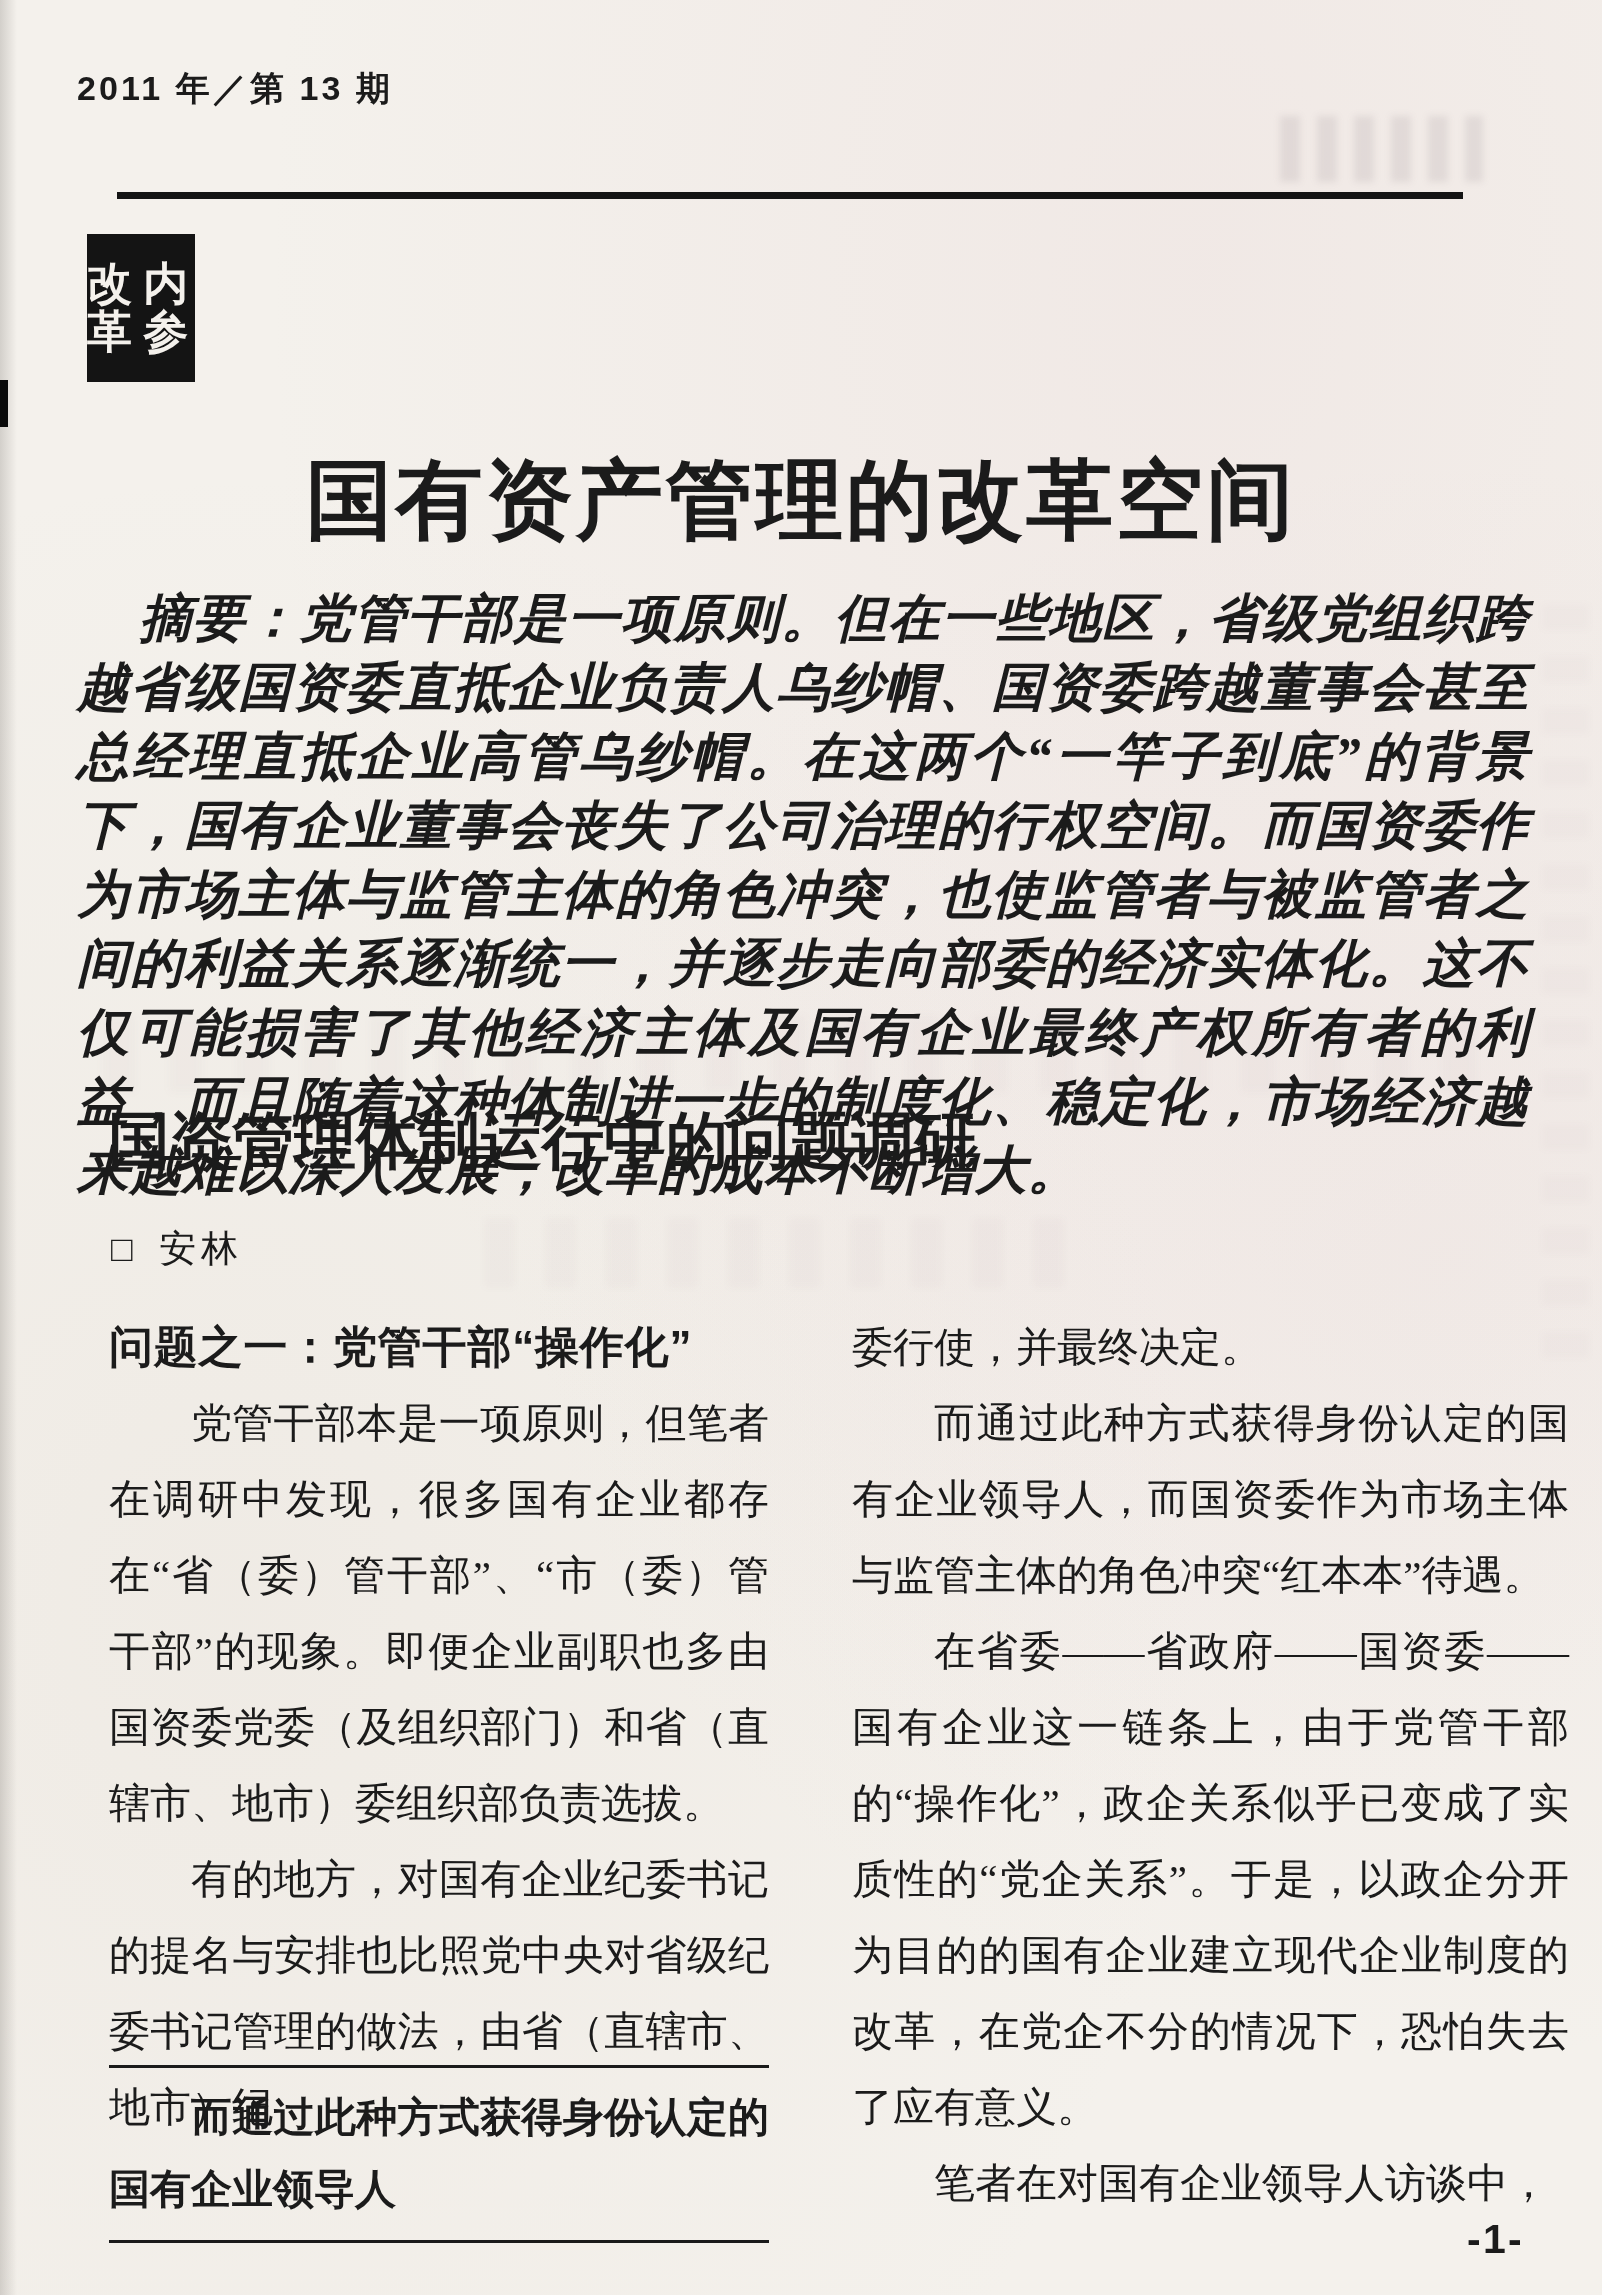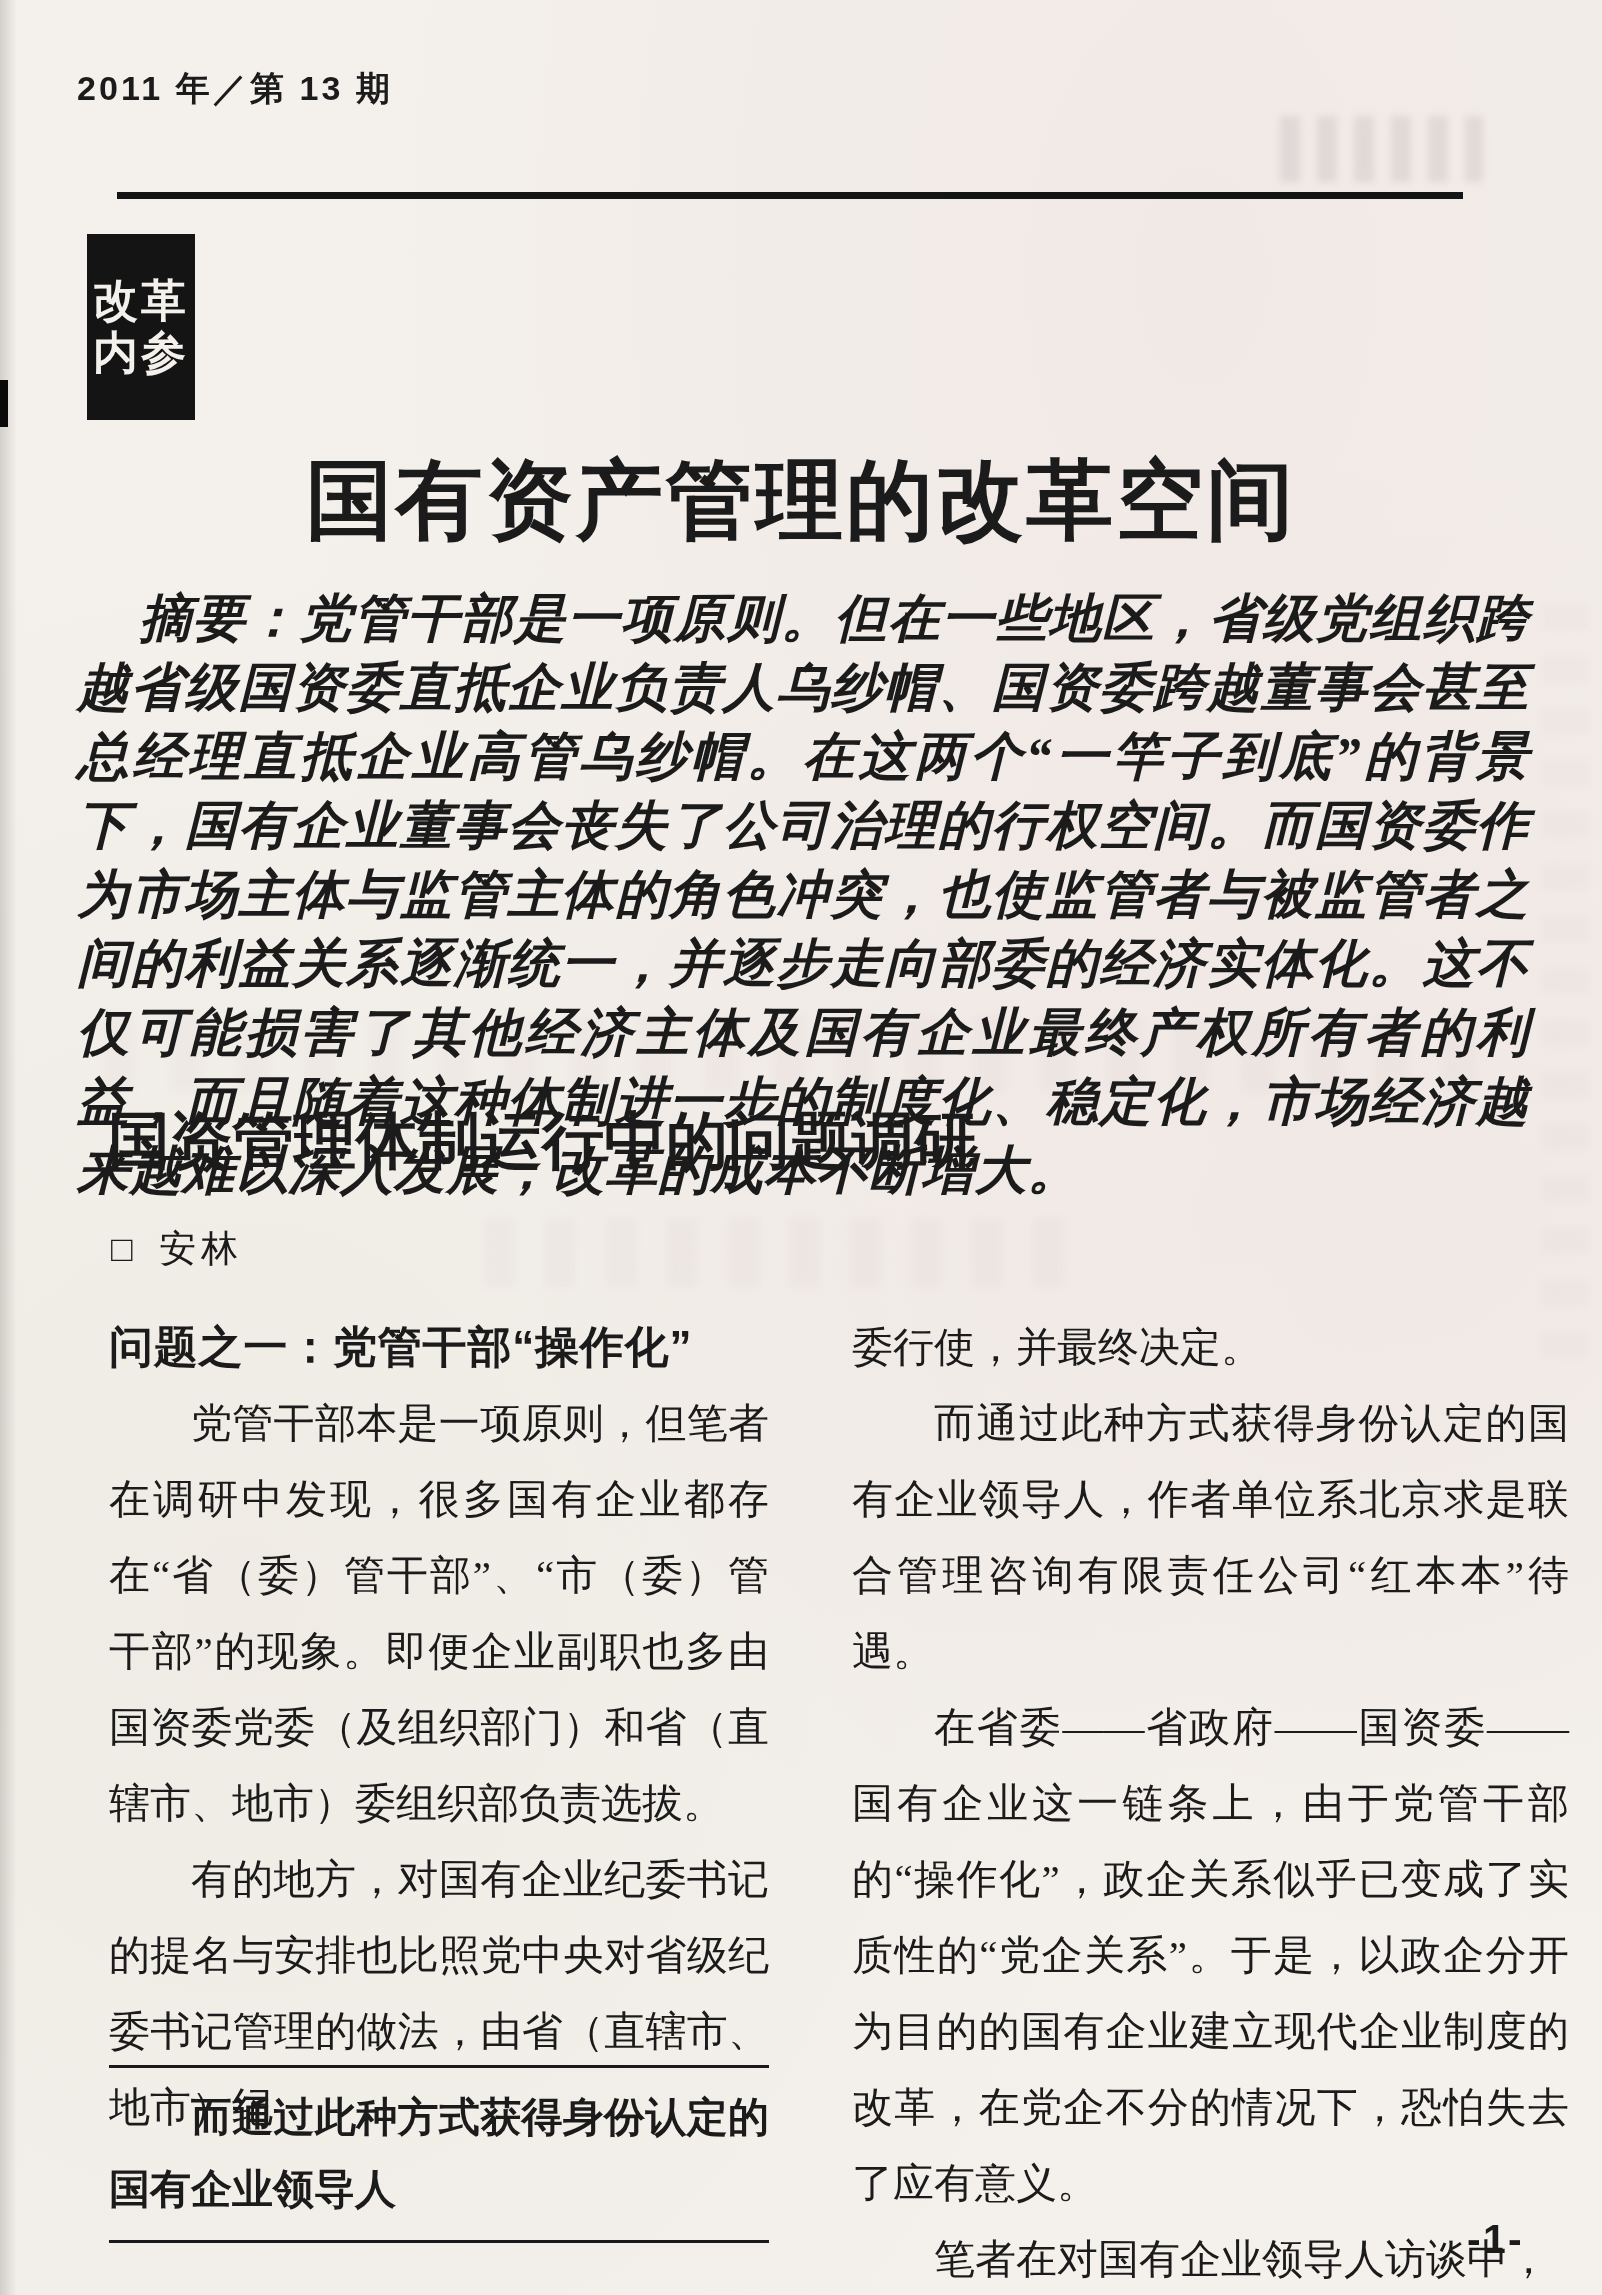--- a/index.html
+++ b/index.html
@@ -31,23 +31,23 @@
     background:repeating-linear-gradient(0deg,rgba(140,115,125,.12) 0 26.5px,transparent 26.5px 52px);}
 
   .issue-line{
     position:absolute;left:77px;top:66px;
     font-family:"Liberation Sans","DejaVu Sans",sans-serif;
     font-size:34px;font-weight:600;letter-spacing:3.1px;
   }
   .top-rule{position:absolute;left:117px;top:192px;width:1346px;height:7px;background:#141414;}
 
   .logo-box{
-    position:absolute;left:87px;top:234px;width:108px;height:186px;
+    position:absolute;left:87px;top:234px;width:108px;height:148px;
     background:#141414;color:#f4f1ec;
-    display:flex;flex-direction:column;justify-content:center;align-items:center;gap:4.7px;
+    display:flex;flex-direction:row;justify-content:center;align-items:center;gap:4.7px;
     font-family:"Liberation Sans","DejaVu Sans",sans-serif;
     font-weight:900;font-size:45px;line-height:48px;letter-spacing:3.1px;
   }
   .band{
     position:absolute;left:201px;top:239px;width:1262px;height:134px;
     background:#b8b5b1;
     background-image:radial-gradient(ellipse at 40% 50%, rgba(255,255,255,.10), transparent 70%);
     display:flex;align-items:center;justify-content:flex-end;
   }
   .band-label{
@@ -151,21 +151,21 @@
     <p class="indent">党管干部本是一项原则，但笔者在调研中发现，很多国有企业都存在“省（委）管干部”、“市（委）管干部”的现象。即便企业副职也多由国资委党委（及组织部门）和省（直辖市、地市）委组织部负责选拔。</p>
     <p class="indent">有的地方，对国有企业纪委书记的提名与安排也比照党中央对省级纪委书记管理的做法，由省（直辖市、地市）纪</p>
   </div>
 
   <div class="footnote">
     <p>而通过此种方式获得身份认定的国有企业领导人</p>
   </div>
 
   <div class="col col-right">
     <p>委行使，并最终决定。</p>
-    <p class="indent">而通过此种方式获得身份认定的国有企业领导人，作者单位系北京求是联合管理咨询有限责任公司“红本本”待遇。</p>
+    <p class="indent">而通过此种方式获得身份认定的国有企业领导人，而国资委作为市场主体与监管主体的角色冲突“红本本”待遇。</p>
     <p class="indent">在省委——省政府——国资委——国有企业这一链条上，由于党管干部的“操作化”，政企关系似乎已变成了实质性的“党企关系”。于是，以政企分开为目的的国有企业建立现代企业制度的改革，在党企不分的情况下，恐怕失去了应有意义。</p>
     <p class="indent">笔者在对国有企业领导人访谈中，</p>
   </div>
 
   <div class="page-number">-1-</div>
 
 </div>
 
 
 </body></html>

